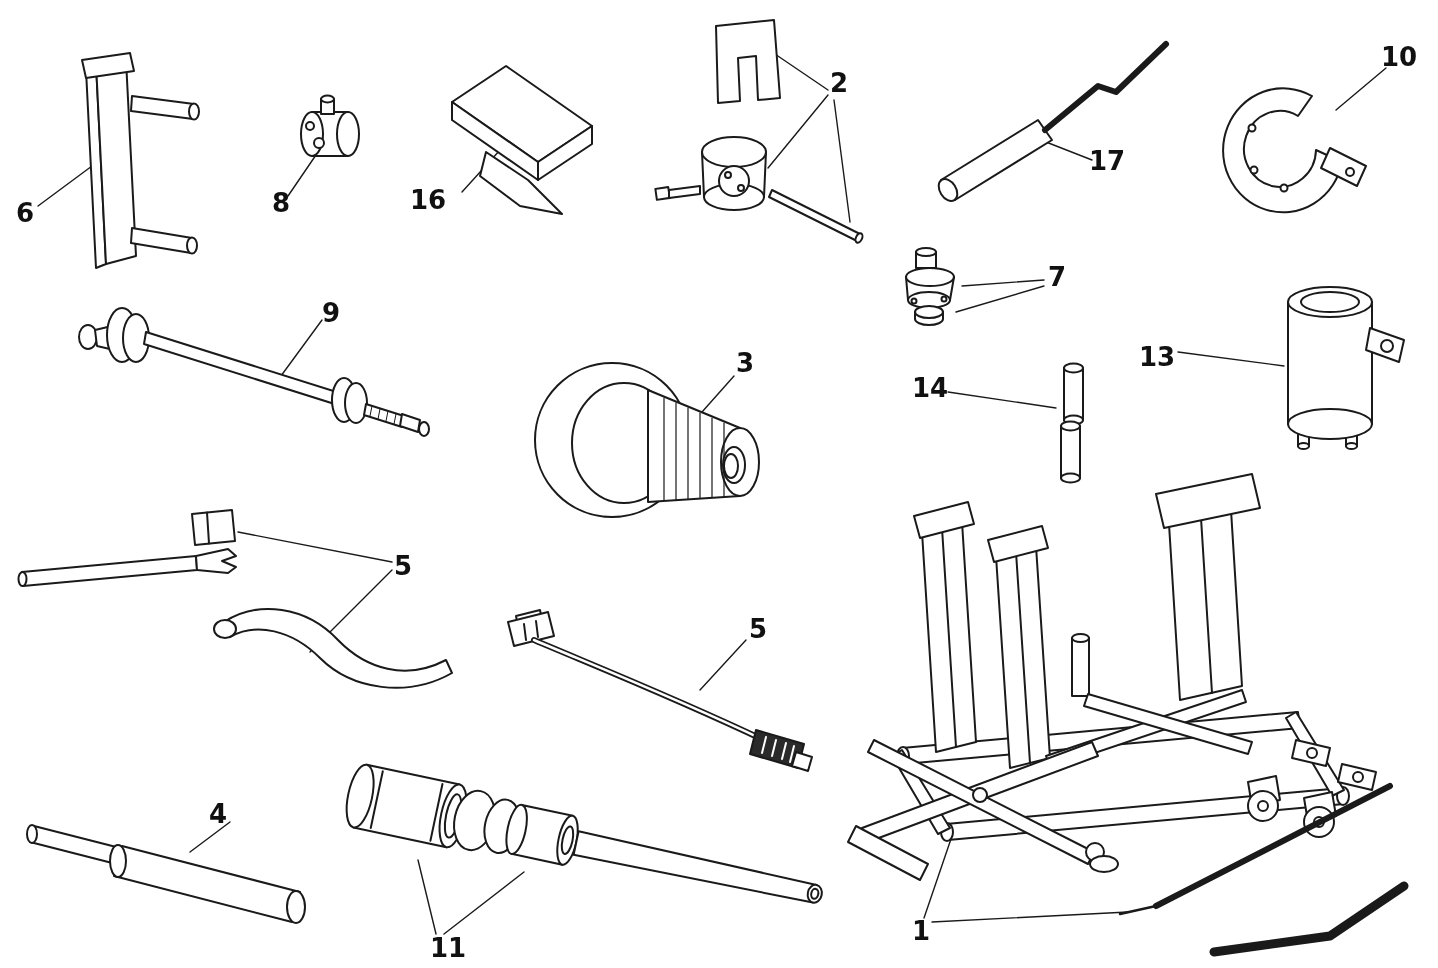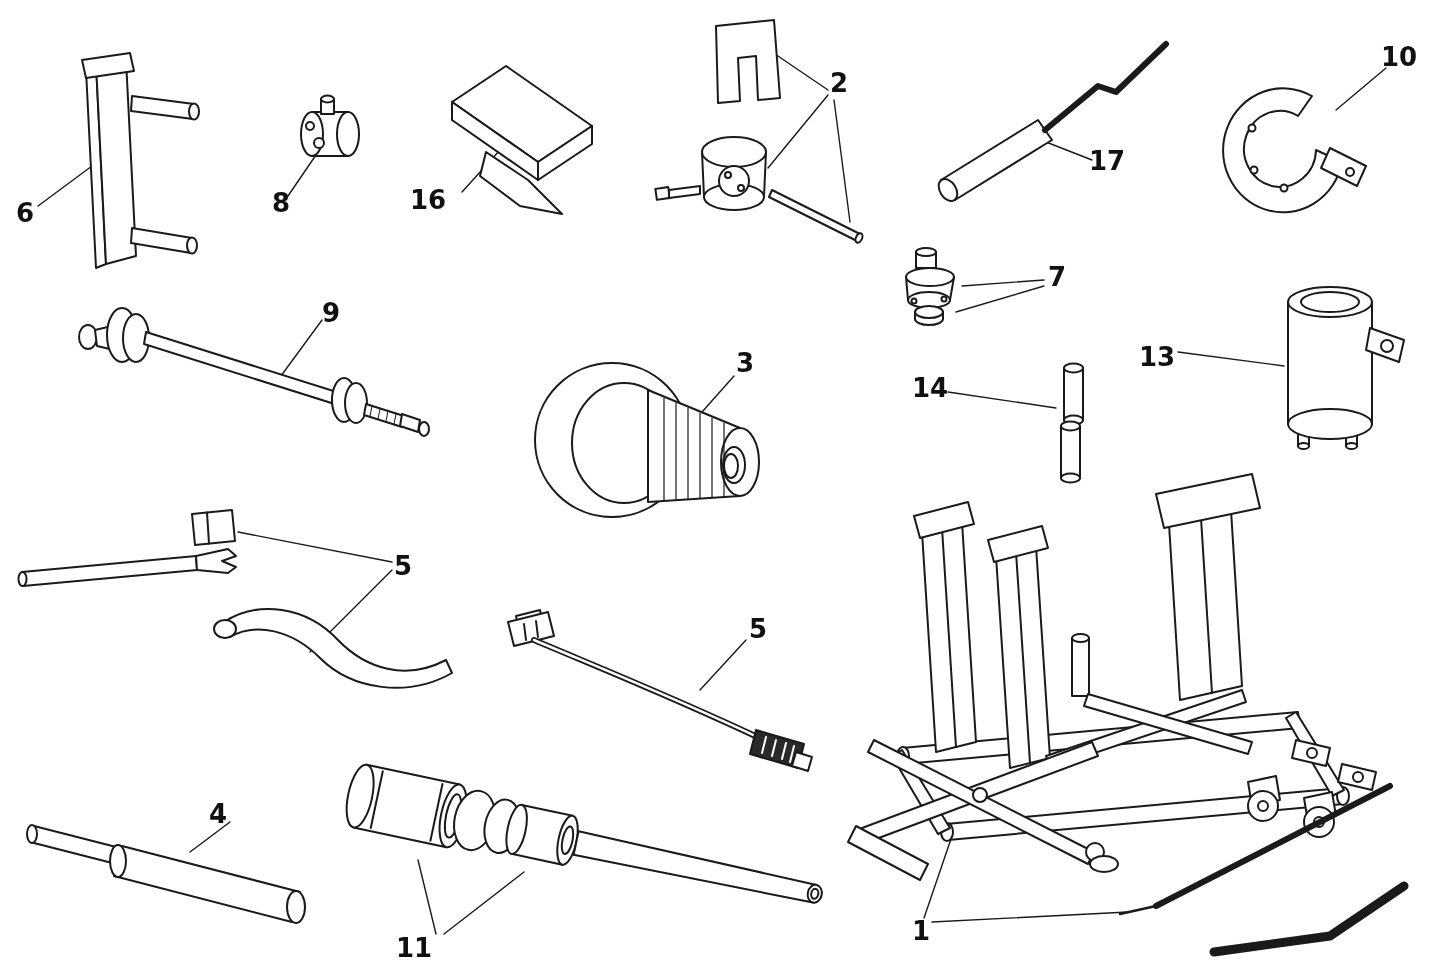--- a/index.html
+++ b/index.html
@@ -282,16 +282,16 @@
   <div class="part-label" style="left:1107px;top:161px">17</div>
   <div class="part-label" style="left:1399px;top:57px">10</div>
   <div class="part-label" style="left:1057px;top:277px">7</div>
   <div class="part-label" style="left:331px;top:313px">9</div>
   <div class="part-label" style="left:745px;top:363px">3</div>
   <div class="part-label" style="left:930px;top:388px">14</div>
   <div class="part-label" style="left:1157px;top:357px">13</div>
   <div class="part-label" style="left:403px;top:566px">5</div>
   <div class="part-label" style="left:758px;top:629px">5</div>
   <div class="part-label" style="left:218px;top:814px">4</div>
-  <div class="part-label" style="left:414px;top:948px">11</div>
+  <div class="part-label" style="left:448px;top:948px">11</div>
   <div class="part-label" style="left:921px;top:931px">1</div>
 
 </div>
 
 </body></html>

